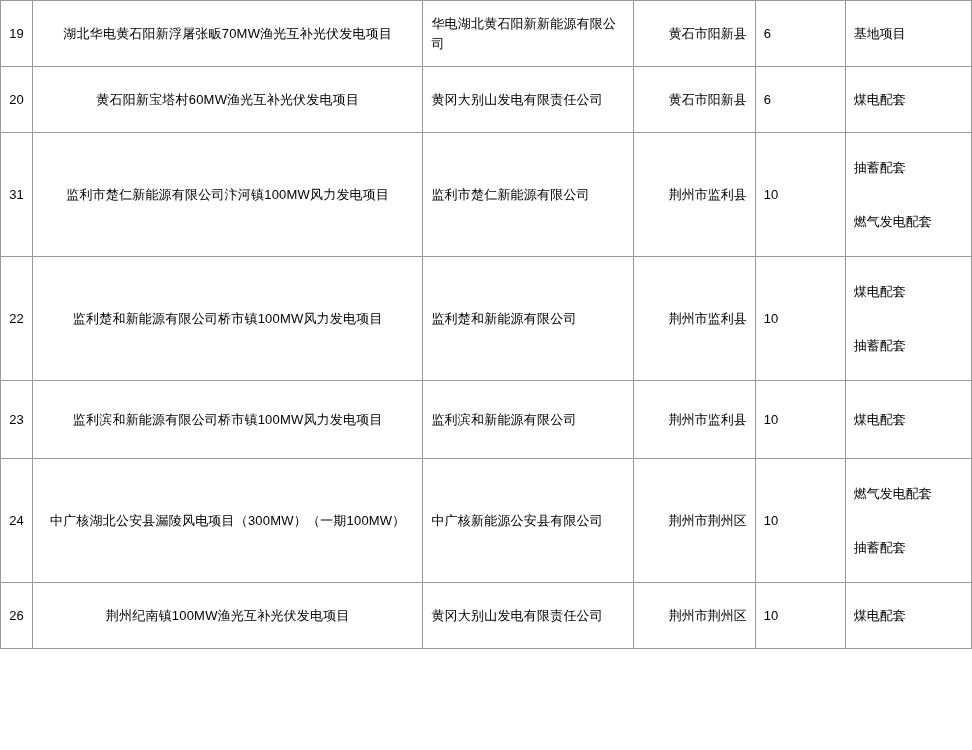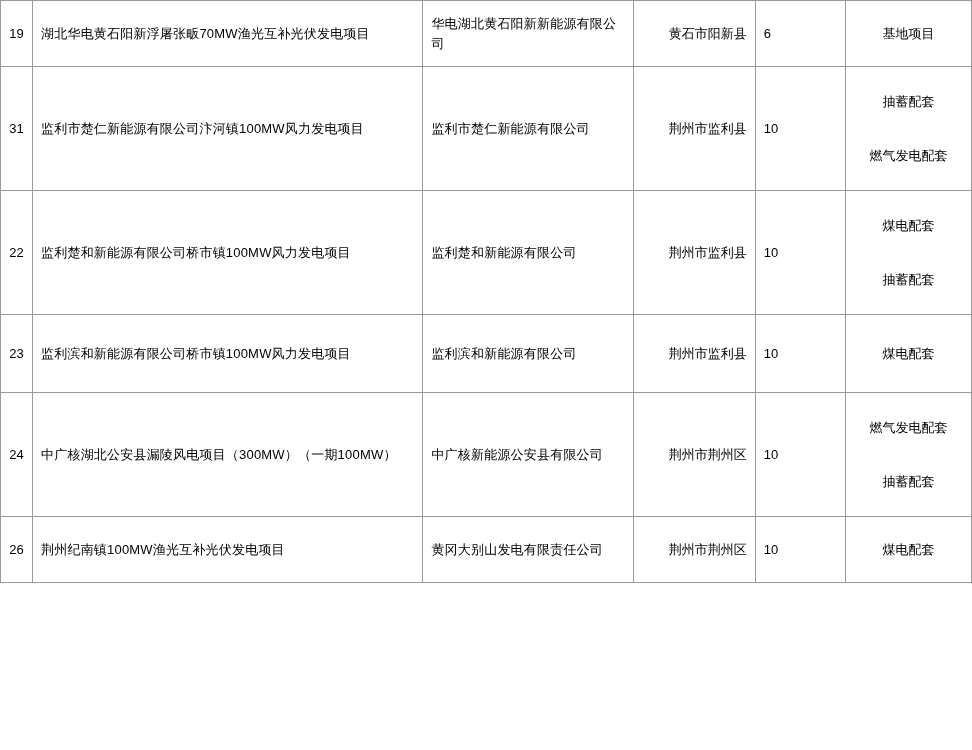--- a/index.html
+++ b/index.html
@@ -21,25 +21,25 @@
   }
   .doc-table td {
     border: 1px solid #9a9a9a;
     vertical-align: middle;
     font-size: 13px;
     line-height: 1.5;
     padding: 4px 8px;
     box-sizing: border-box;
   }
   .col-index   { width: 32px;  text-align: center; }
-  .col-project { width: 390px; text-align: left; padding-left: 14px; }
+  .col-project { width: 390px; text-align: center; padding-left: 14px; }
   .col-company { width: 210px; text-align: left; padding-left: 14px; }
   .col-region  { width: 122px; text-align: right; }
   .col-cap     { width: 90px;  text-align: left; padding-left: 14px; }
-  .col-type    { width: 126px; text-align: center; padding-left: 14px; }
+  .col-type    { width: 126px; text-align: left; padding-left: 14px; }
   .type-line { white-space: nowrap; }
   .type-line + .type-line { margin-top: 34px; }
   td.col-project, td.col-company { letter-spacing: 0.2px; }
   .row-tall td { height: 124px; }
   .row-short td { height: 66px; }
   .row-mid td { height: 78px; }
 </style>
 </head>
 <body>
 
@@ -54,20 +54,30 @@
   </colgroup>
   <tbody>
       <tr class="row-short">
         <td class="col-index">19</td>
         <td class="col-project">湖北华电黄石阳新浮屠张畈70MW渔光互补光伏发电项目</td>
         <td class="col-company">华电湖北黄石阳新新能源有限公司</td>
         <td class="col-region">黄石市阳新县</td>
         <td class="col-cap">6</td>
         <td class="col-type">
           <div class="type-line">基地项目</div>
+        </td>
+      </tr>
+      <tr class="row-short">
+        <td class="col-index">20</td>
+        <td class="col-project">黄石阳新宝塔村60MW渔光互补光伏发电项目</td>
+        <td class="col-company">黄冈大别山发电有限责任公司</td>
+        <td class="col-region">黄石市阳新县</td>
+        <td class="col-cap">6</td>
+        <td class="col-type">
+          <div class="type-line">煤电配套</div>
         </td>
       </tr>
       <tr class="row-tall">
         <td class="col-index">31</td>
         <td class="col-project">监利市楚仁新能源有限公司汴河镇100MW风力发电项目</td>
         <td class="col-company">监利市楚仁新能源有限公司</td>
         <td class="col-region">荆州市监利县</td>
         <td class="col-cap">10</td>
         <td class="col-type">
           <div class="type-line">抽蓄配套</div>

